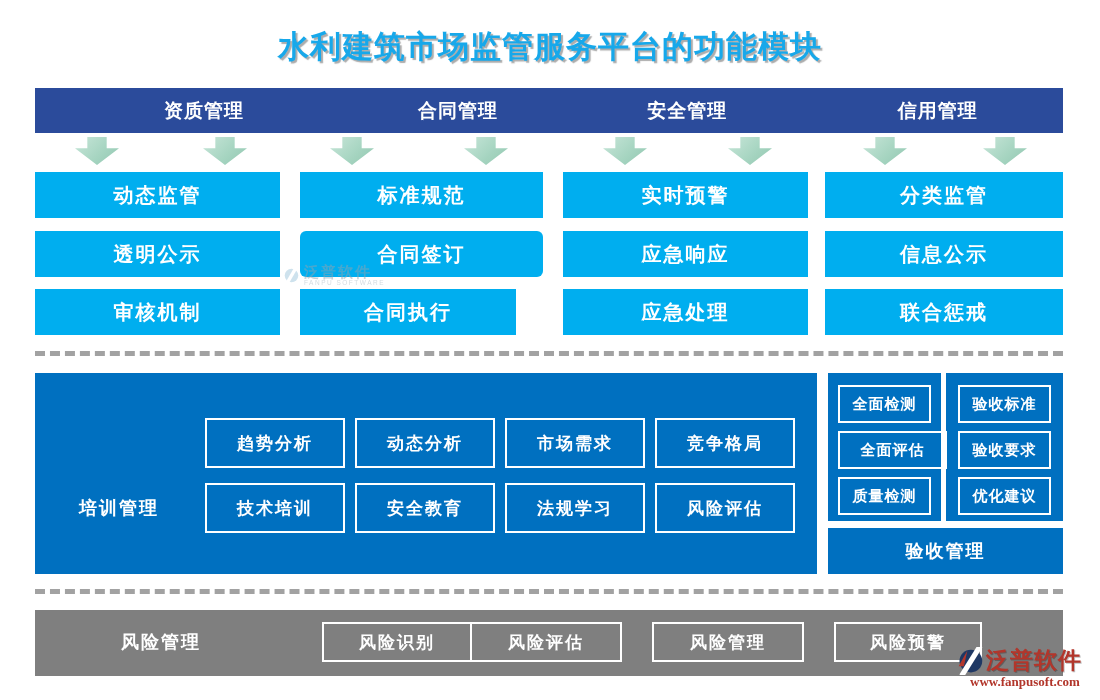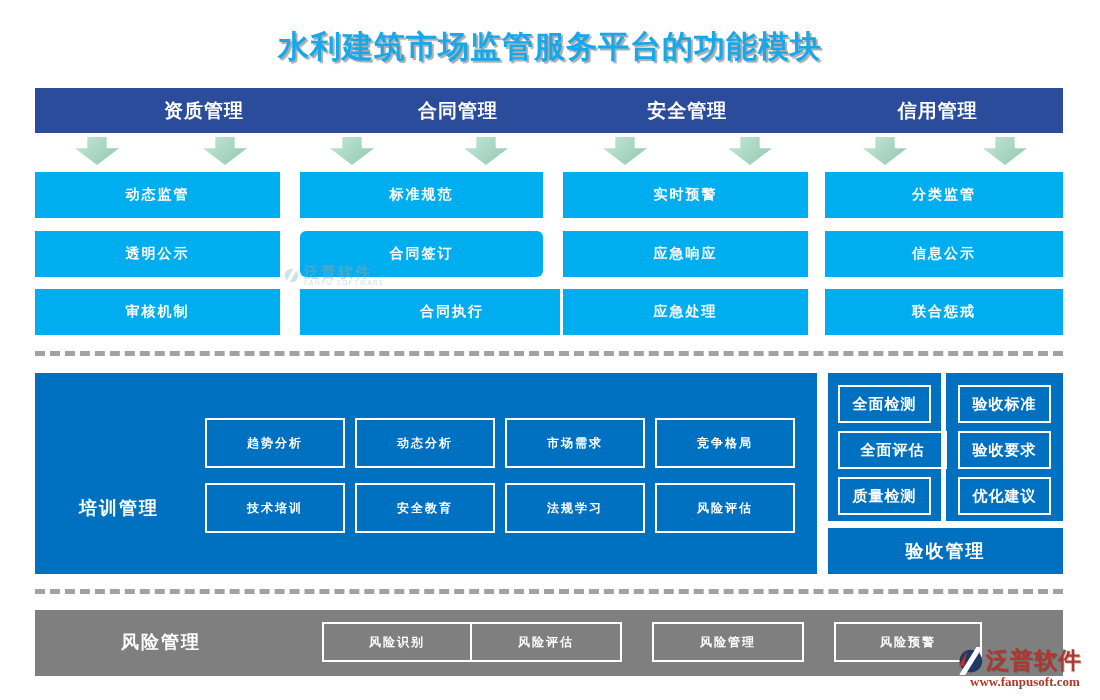--- a/index.html
+++ b/index.html
@@ -7,28 +7,28 @@
           font-family:"Liberation Sans","DejaVu Sans",sans-serif;}
   .title{position:absolute;left:0;top:26px;width:1100px;text-align:center;
          font-size:31px;font-weight:bold;color:#17A8EA;letter-spacing:1px;
          text-shadow:2px 2px 1px rgba(70,70,70,0.45);}
   .hdr{position:absolute;top:88px;height:45px;background:#2B4B9B;display:flex;}
   .hdr span{flex:1;display:flex;align-items:center;justify-content:center;
             color:#fff;font-size:19px;font-weight:bold;letter-spacing:1px;}
   .arrow{position:absolute;top:137px;width:44px;height:28px;
          background:linear-gradient(135deg,#c8e6d9 0%,#a5d4c0 60%,#93c7b1 100%);
          clip-path:polygon(28% 0,72% 0,72% 40%,100% 40%,50% 100%,0 40%,28% 40%);}
-  .cyan{position:absolute;height:46px;background:#00AEEF;color:#fff;font-size:14px;
+  .cyan{position:absolute;height:46px;background:#00AEEF;color:#fff;font-size:20px;
         font-weight:bold;display:flex;align-items:center;justify-content:center;letter-spacing:2px;}
   .dash{position:absolute;left:35px;width:1028px;height:0;border-top:5px dashed #a2a2a2;}
   .panel{position:absolute;background:#0070C0;}
   .plabel{position:absolute;color:#fff;font-size:18px;font-weight:bold;letter-spacing:2px;
           display:flex;align-items:center;justify-content:center;}
   .btn{position:absolute;border:2px solid #ffffff;box-sizing:border-box;color:#fff;
-       font-size:12px;font-weight:bold;display:flex;align-items:center;justify-content:center;
+       font-size:17px;font-weight:bold;display:flex;align-items:center;justify-content:center;
        letter-spacing:2px;background:transparent;}
   .sbtn{font-size:15px;letter-spacing:1px;}
   .graybar{position:absolute;left:35px;top:610px;width:1028px;height:66px;background:#7F7F7F;}
   .wm{position:absolute;left:283px;top:264px;display:flex;align-items:center;gap:4px;opacity:.5;}
   .wm .wm-name{font-size:15px;font-weight:bold;color:#8fa3b0;letter-spacing:2px;line-height:15px;}
   .wm .wm-sub{font-size:6.5px;color:#a7b6c0;letter-spacing:1.5px;line-height:8px;}
   .logo{position:absolute;left:956px;top:645px;width:138px;}
   .logo-row{display:flex;align-items:center;gap:2px;}
   .logo-name{font-size:23px;font-weight:bold;color:#B2362B;letter-spacing:1px;
              text-shadow:1px 1px 0 rgba(0,0,0,0.25);}
@@ -59,21 +59,21 @@
   <div class="arrow" style="left:728px;"></div>
   <div class="arrow" style="left:863px;"></div>
   <div class="arrow" style="left:983px;"></div>
 
   <div class="cyan" style="left:35px;top:172px;width:245px;">动态监管</div>
   <div class="cyan" style="left:35px;top:231px;width:245px;">透明公示</div>
   <div class="cyan" style="left:35px;top:289px;width:245px;">审核机制</div>
 
   <div class="cyan" style="left:300px;top:172px;width:243px;">标准规范</div>
   <div class="cyan" style="left:300px;top:231px;width:243px;border-radius:6px;">合同签订</div>
-  <div class="cyan" style="left:300px;top:289px;width:216px;padding-left:44px;">合同执行</div>
+  <div class="cyan" style="left:300px;top:289px;width:216px;">合同执行</div>
 
   <div class="cyan" style="left:563px;top:172px;width:245px;">实时预警</div>
   <div class="cyan" style="left:563px;top:231px;width:245px;">应急响应</div>
   <div class="cyan" style="left:563px;top:289px;width:245px;">应急处理</div>
 
   <div class="cyan" style="left:825px;top:172px;width:238px;">分类监管</div>
   <div class="cyan" style="left:825px;top:231px;width:238px;">信息公示</div>
   <div class="cyan" style="left:825px;top:289px;width:238px;">联合惩戒</div>
 
   <div class="wm">

